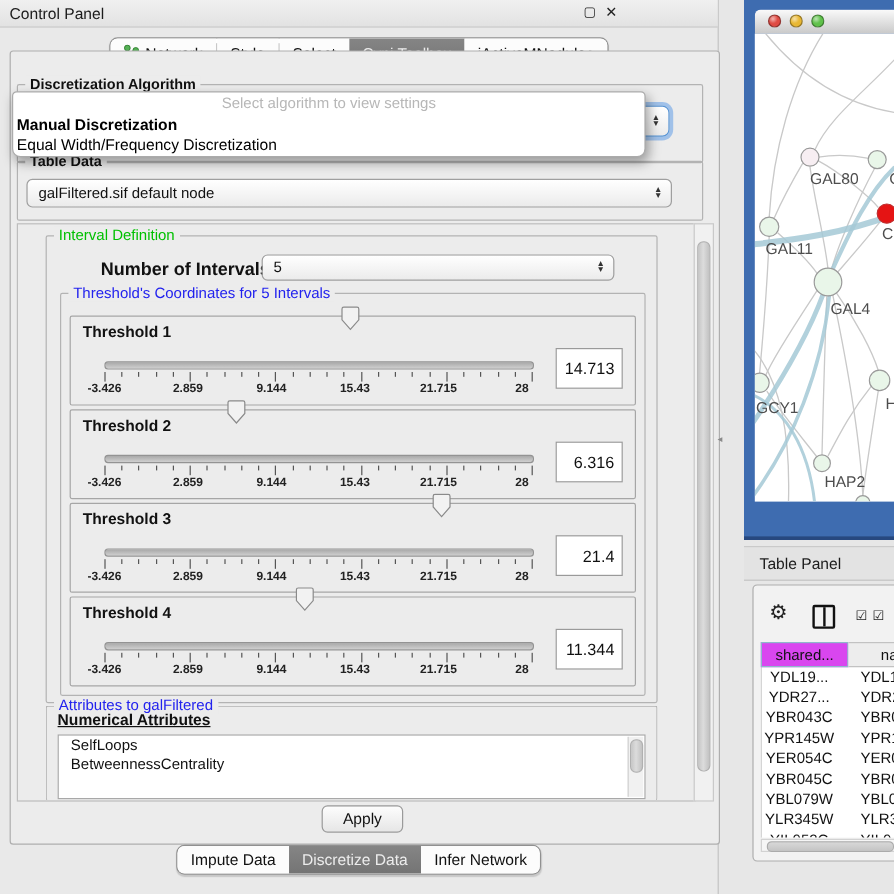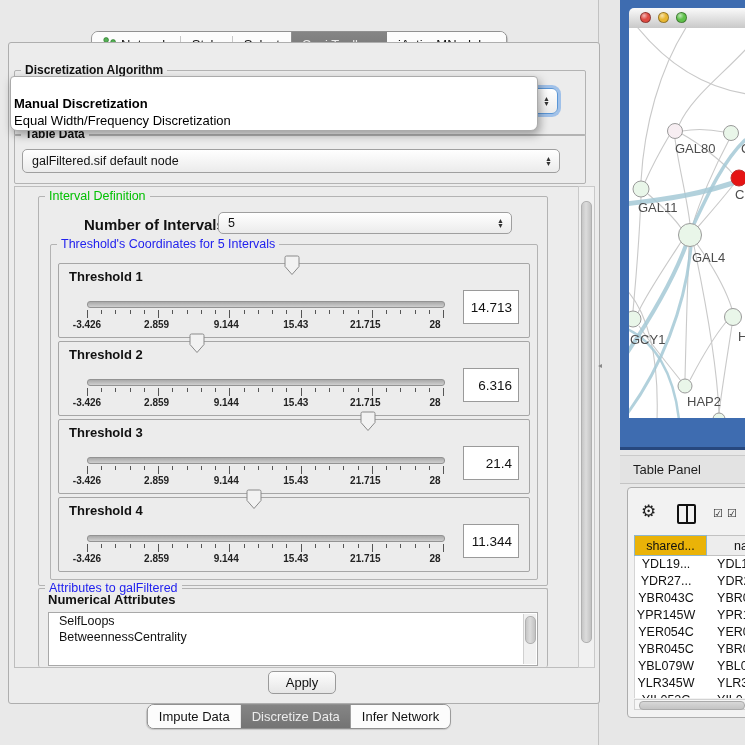--- a/index.html
+++ b/index.html
@@ -82,35 +82,40 @@
   .tp-ic{position:absolute;color:#222;}
   #gear-ic{left:13px;top:13px;font-size:17px;}
   #cols-ic{left:49px;top:16px;width:15px;height:16px;border:2px solid #111;border-radius:2px;}
   #cols-ic::after{content:"";position:absolute;left:50%;top:0;bottom:0;width:2px;background:#111;transform:translateX(-1px);}
   .chk-ic{top:19px;font-size:11px;}
   #chk1-ic{left:85px;}
   #chk2-ic{left:99px;}
   #tp-table{position:absolute;left:6px;top:47px;width:140px;font-size:12.5px;color:#111;}
   #tp-head{display:flex;height:21px;}
   .th{box-sizing:border-box;display:flex;align-items:center;justify-content:center;height:21px;}
-  #th-0{width:73px;background:#eab308;border:1px solid #8fb6cc;}
+  #th-0{width:73px;background:#d946ef;border:1px solid #8fb6cc;}
   #th-1{width:67px;background:#ededed;border-top:1px solid #c2c2c2;border-bottom:1px solid #c2c2c2;justify-content:flex-start;padding-left:27px;}
   #tp-rows{background:#fff;height:142px;overflow:hidden;border-left:1px solid #d5d5d5;}
   .tr{display:flex;height:17px;line-height:17px;}
   .td0{width:73px;text-align:center;}
   .td1{width:67px;padding-left:20px;white-space:nowrap;}
   #tp-hscroll{position:absolute;left:6px;top:211px;width:118px;height:11px;background:#f6f6f6;border:1px solid #d2d2d2;box-sizing:border-box;}
   #tp-hthumb{position:absolute;left:4px;top:1px;height:7px;width:104px;background:linear-gradient(#d8d8d8,#c4c4c4);
              border:1px solid #ababab;border-radius:4px;}
 </style>
 </head>
 <body>
 
 <div id="control-panel" class="abs">
 
+  <div id="cp-titlebar" class="abs">
+    <span id="cp-title">Control Panel</span>
+    <span id="float-ic" class="win-ic">▢</span>
+    <span id="close-ic" class="win-ic">✕</span>
+  </div>
 
   <div id="top-tabs" class="segbar abs">
       <span class="seg">
         <svg width="13" height="15" style="margin-right:5px;">
           <path d="M3,3 L3,12 M3,7 L10,5" stroke="#9a9a9a" stroke-width="1" fill="none"></path>
           <circle cx="3" cy="3" r="2.4" fill="#55b055" stroke="#2c7a2c" stroke-width=".7"></circle>
           <circle cx="3" cy="12" r="2.4" fill="#55b055" stroke="#2c7a2c" stroke-width=".7"></circle>
           <circle cx="10" cy="5" r="2.4" fill="#55b055" stroke="#2c7a2c" stroke-width=".7"></circle>
         </svg>
         <span>Network</span>
@@ -137,20 +142,21 @@
     <span class="grp-title t-bold">Discretization Algorithm</span>
   </div>
   <div id="algo-combo" class="combo">
     <span class="arrows">
         <span>▲</span>
         <span>▼</span>
       </span>
   </div>
 
   <div id="algo-popup" class="abs">
+    <div id="popup-placeholder">Select algorithm to view settings</div>
     <div class="popup-item" style="top:19px;font-weight:bold;">Manual Discretization</div>
     <div class="popup-item" style="top:36px;">Equal Width/Frequency Discretization</div>
   </div>
 
   <div class="grp" style="left:14px;top:134px;width:570px;height:48px;">
     <span class="grp-title t-bold">Table Data</span>
   </div>
   <div class="combo" style="left:22px;top:149px;width:538px;height:24px;">
     <span>galFiltered.sif default node</span>
     <span class="arrows">
@@ -354,21 +360,21 @@
         <div class="thumb" style="left:195.3175077960924px;"><svg width="16" height="21" viewBox="0 0 16 21">
             <path d="M2.5,1 H13.5 Q15,1 15,2.5 V11.5 L8,19.5 L1,11.5 V2.5 Q1,1 2.5,1 Z" fill="#f2f2f2" stroke="#8a8a8a" stroke-width="1"></path>
           </svg></div>
         <div class="valbox">11.344</div>
       </div>
     </div>
 
   <div class="grp" style="left:38px;top:588px;width:508px;height:78px;border-bottom:none;">
     <span class="grp-title t-blue">Attributes to galFiltered</span>
   </div>
-  <span class="abs" style="left:48px;top:592px;font-size:13px;font-weight:bold;color:#111;">Numerical Attributes</span>
+  <span class="abs" style="left:48px;top:592px;font-size:13px;font-weight:bold;color:#111;text-decoration:underline;">Numerical Attributes</span>
   <div id="attr-list">
 
   <div class="attr-item">SelfLoops</div>
       <div class="attr-item">BetweennessCentrality</div>
       <div id="attr-scroll">
       <div class="vthumb" style="top:2px;height:26px;left:1px;"></div>
     </div>
     </div>
 
   <div id="apply-btn" class="abs">Apply</div>

